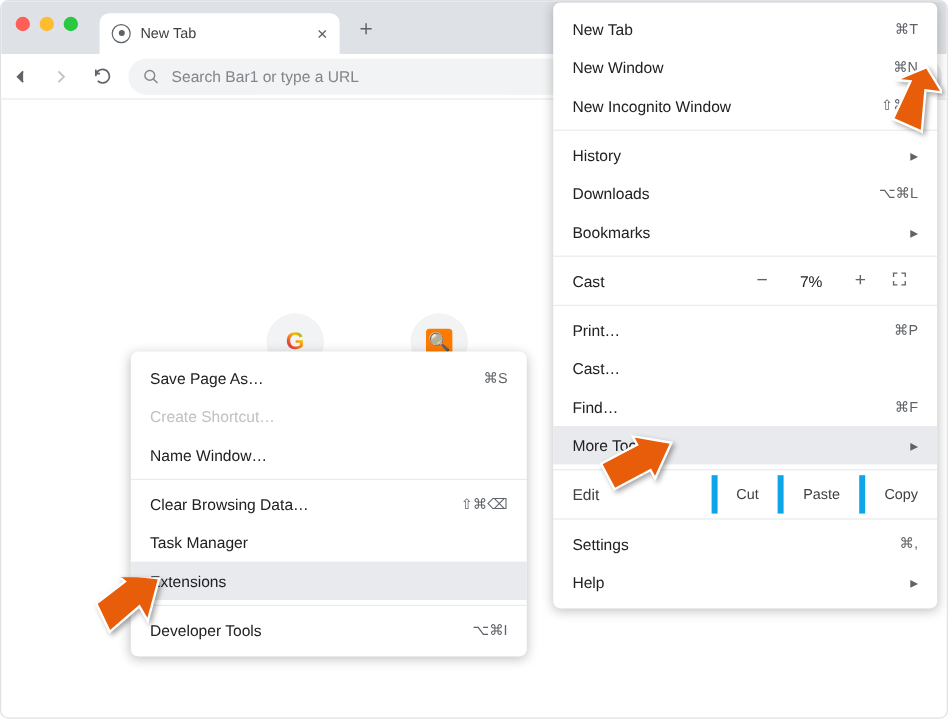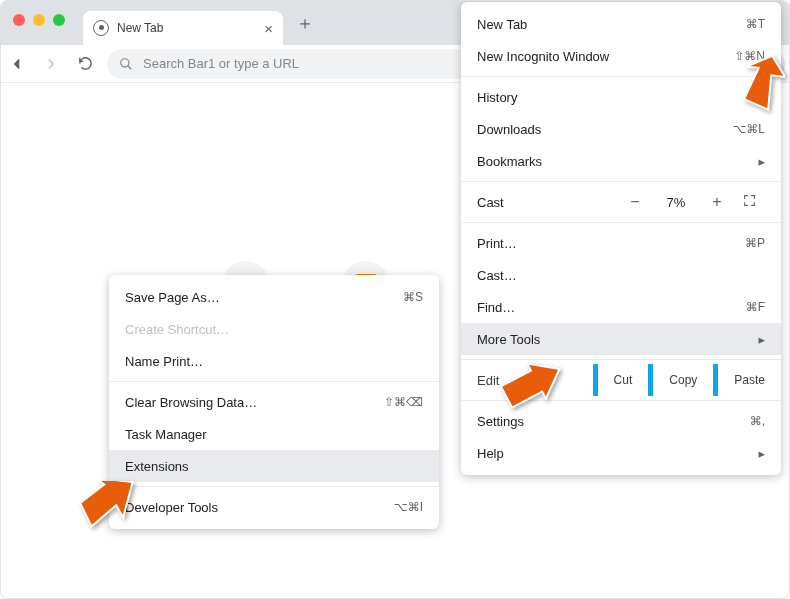--- a/index.html
+++ b/index.html
@@ -34,21 +34,21 @@
 .sep{height:1px;background:#e8eaed;margin:4px 0}
 .zoom-row{height:32px;display:flex;align-items:center;padding:0 16px;font-size:13px;color:#202124}
 .zoom-ctrl{margin-left:auto;display:flex;align-items:center;gap:0}
 .zb{width:32px;text-align:center;color:#5f6368;font-size:16px}
 .zp{width:50px;text-align:center;font-size:13px}
 .expand{width:32px;text-align:center}
 .edit-row{height:32px;display:flex;align-items:center;padding:0 0 0 16px;font-size:13px;color:#404040}
 .edit-btns{margin-left:auto;display:flex}
 .edit-btns span{padding:0 16px;border-left:5px solid #0ea5e9;height:32px;display:flex;align-items:center;font-size:12px}
 
-.submenu{position:absolute;top:274px;left:108px;width:330px;background:#fff;border-radius:6px;box-shadow:0 2px 10px rgba(0,0,0,.25);padding:6px 0;z-index:9}
+.submenu{position:absolute;top:292px;left:108px;width:330px;background:#fff;border-radius:6px;box-shadow:0 2px 10px rgba(0,0,0,.25);padding:6px 0;z-index:9}
 .submenu .mi.disabled{color:#bdc1c6}
 
 .arrowov{position:absolute;pointer-events:none;z-index:20}
 .arrowov svg{filter:drop-shadow(2px 2px 2px rgba(0,0,0,.35))}
 .arrow-svg{fill:#e85d0a;stroke:#fff;stroke-width:2}
 </style>
 </head>
 <body>
 
 <div class="titlebar">
@@ -148,20 +148,24 @@
         </div>
       <div class="sc-lbl">https:/…</div>
     </div>
   </div>
 </div>
 
 <div class="mainmenu">
   <div class="mi">
       <span>New Tab</span>
       <span class="shortcut">⌘T</span>
+    </div>
+  <div class="mi">
+      <span>New Window</span>
+      <span class="shortcut">⌘N</span>
     </div>
   <div class="mi">
       <span>New Incognito Window</span>
       <span class="shortcut">⇧⌘N</span>
     </div>
   <div class="sep"></div>
   <div class="mi">
       <span>History</span>
       <span class="chev">▸</span>
     </div>
@@ -199,22 +203,22 @@
     </div>
   <div class="mi hl">
       <span>More Tools</span>
       <span class="chev">▸</span>
     </div>
   <div class="sep"></div>
   <div class="edit-row">
     <span>Edit</span>
     <div class="edit-btns">
       <span>Cut</span>
+      <span>Paste</span>
       <span>Copy</span>
-      <span>Paste</span>
     </div>
   </div>
   <div class="sep"></div>
   <div class="mi">
       <span>Settings</span>
       <span class="shortcut">⌘,</span>
     </div>
   <div class="mi">
       <span>Help</span>
       <span class="chev">▸</span>
@@ -223,21 +227,21 @@
 
 <div class="submenu">
   <div class="mi">
       <span>Save Page As…</span>
       <span class="shortcut">⌘S</span>
     </div>
   <div class="mi disabled">
       <span>Create Shortcut…</span>
     </div>
   <div class="mi">
-      <span>Name Print…</span>
+      <span>Name Window…</span>
     </div>
   <div class="sep"></div>
   <div class="mi">
       <span>Clear Browsing Data…</span>
       <span class="shortcut">⇧⌘⌫</span>
     </div>
   <div class="mi">
       <span>Task Manager</span>
     </div>
   <div class="mi hl">

